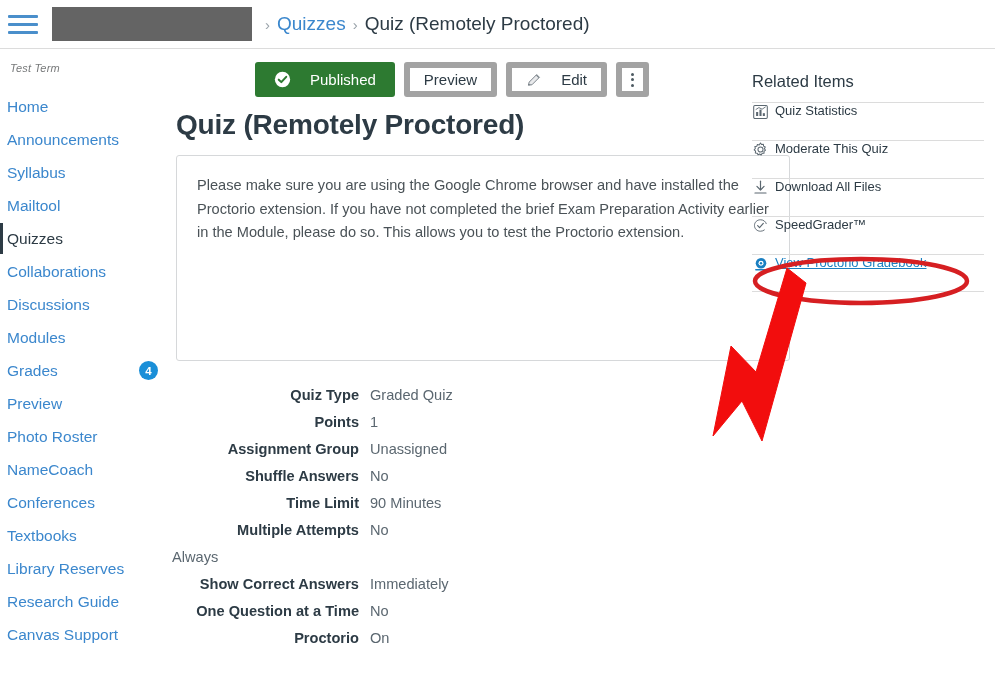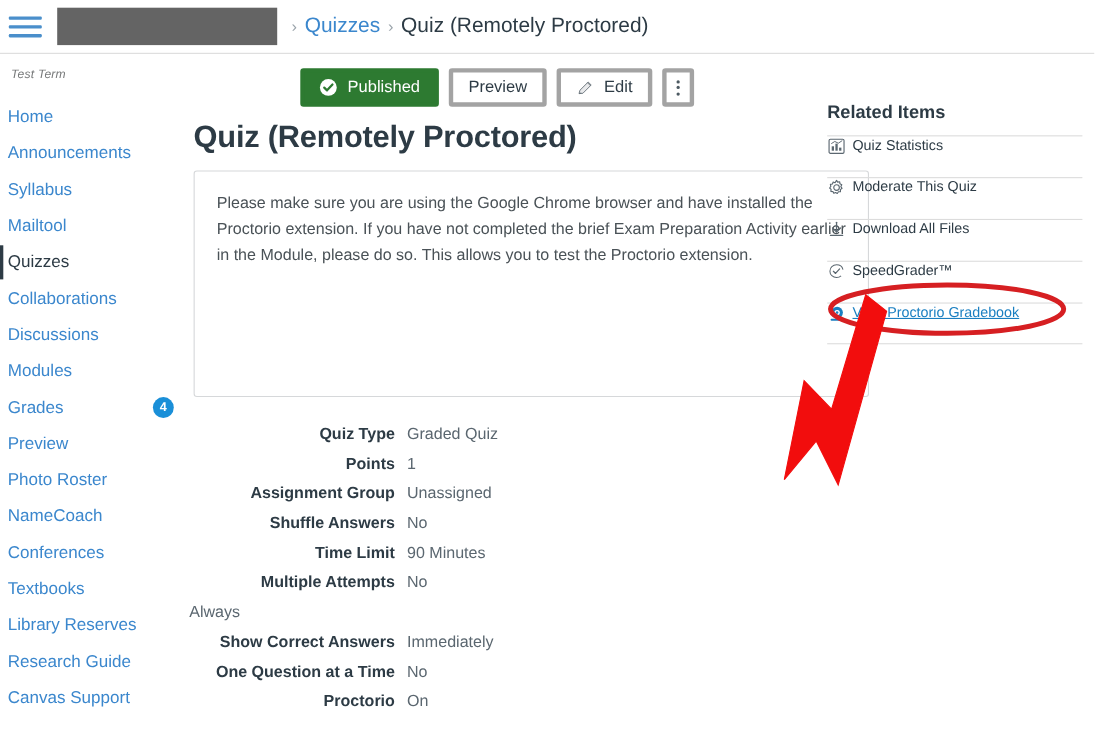--- a/index.html
+++ b/index.html
@@ -54,22 +54,22 @@
     min-width:19px; height:19px; border-radius:50%;
     background:#1a8fd8; color:#fff; font-size:11.5px; font-weight:bold;
     display:flex; align-items:center; justify-content:center; padding:0 5px;
   }
 
   
   .main { position:absolute; left:172px; top:62px; width:560px; }
 
   .actionbar { display:flex; justify-content:center; gap:9px; margin-bottom:6px; }
   .btn {
-    height:35px; border:4px solid #a3a3a3; border-radius:3px; background:#fff;
-    display:flex; align-items:center; gap:9px; padding:0 14px;
+    height:35px; border:6px solid #a3a3a3; border-radius:3px; background:#fff;
+    display:flex; align-items:center; gap:19px; padding:0 14px;
     font-size:15px; color:#2d3b45; cursor:pointer; white-space:nowrap;
   }
   .btn.published {
     background:#2d7a31; border-color:#2d7a31; color:#fff; font-weight:normal; padding:0 13px;
   }
   .btn.kebab { padding:0 9px; }
   .kebab-dots { display:flex; flex-direction:column; gap:2.5px; align-items:center; }
   .kebab-dots i { width:3px; height:3px; background:#4d5a62; border-radius:50%; display:block; }
 
   .quiz-title {
@@ -96,21 +96,21 @@
   .details { margin:26px 0 0 0; }
   .det-row { display:flex; height:27px; align-items:baseline; }
   .det-label {
     width:198px; text-align:right; padding-right:11px;
     font-size:14.6px; font-weight:bold; color:#2d3b45;
   }
   .det-value { font-size:14.6px; color:#5b6770;text-align:center; }
 
   
   .rightpanel { position:absolute; left:752px; top:72px; width:232px; }
-  .rp-title { font-size:16.5px; font-weight:bold; color:#2d3b45; padding-bottom:11px;margin-top:21px; }
+  .rp-title { font-size:16.5px; font-weight:normal; color:#2d3b45; padding-bottom:11px; }
   .rp-item {
     display:flex; align-items:flex-start; gap:6px;
     border-top:1px solid #dcdcdc; height:38px;
     font-size:13px; font-weight:normal; color:#2d3b45; cursor:pointer;
   }
   .rp-item:last-child { border-bottom:1px solid #dcdcdc; }
   .rp-item.proctorio .rp-label {
     color:#1a7fc1; text-decoration:underline;
   }
   .rp-icon { width:17px; height:17px; flex:none; display:flex; align-items:center; justify-content:center; }

